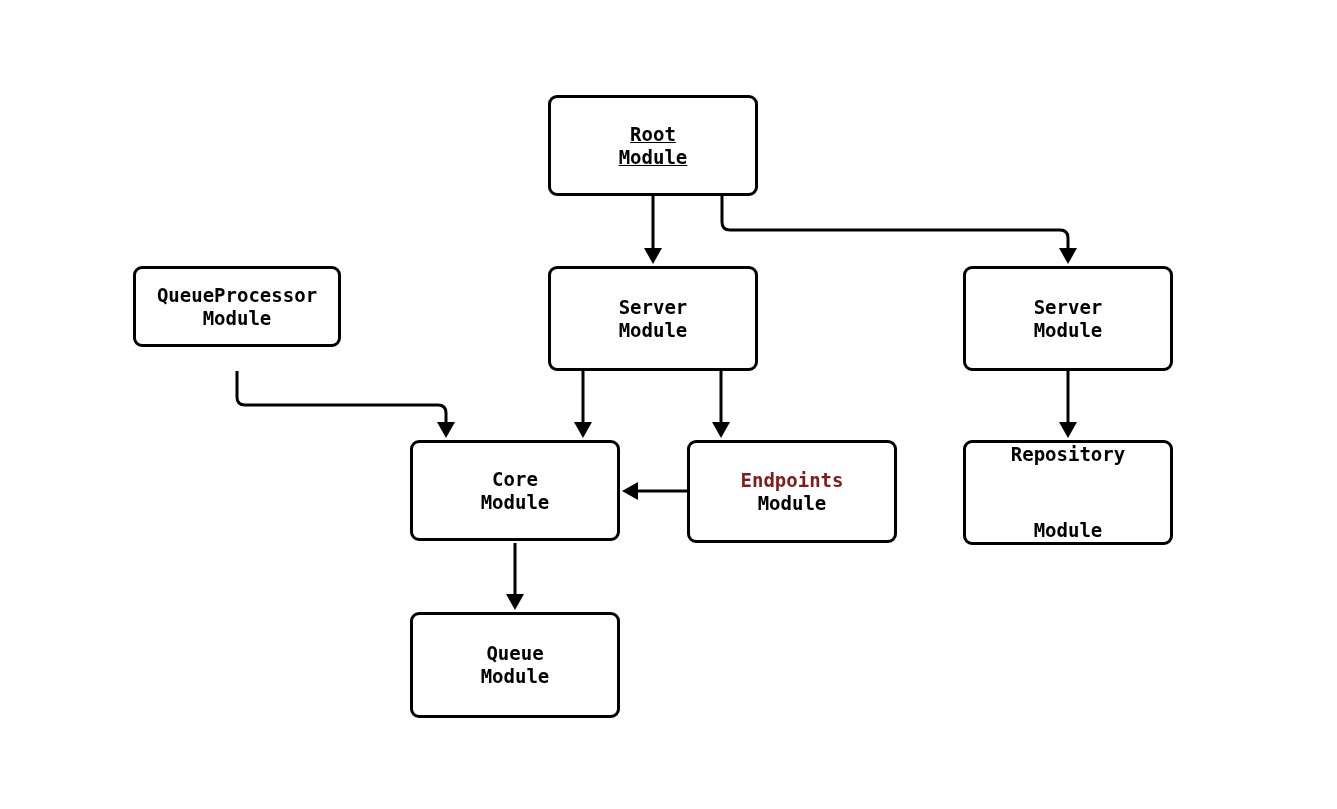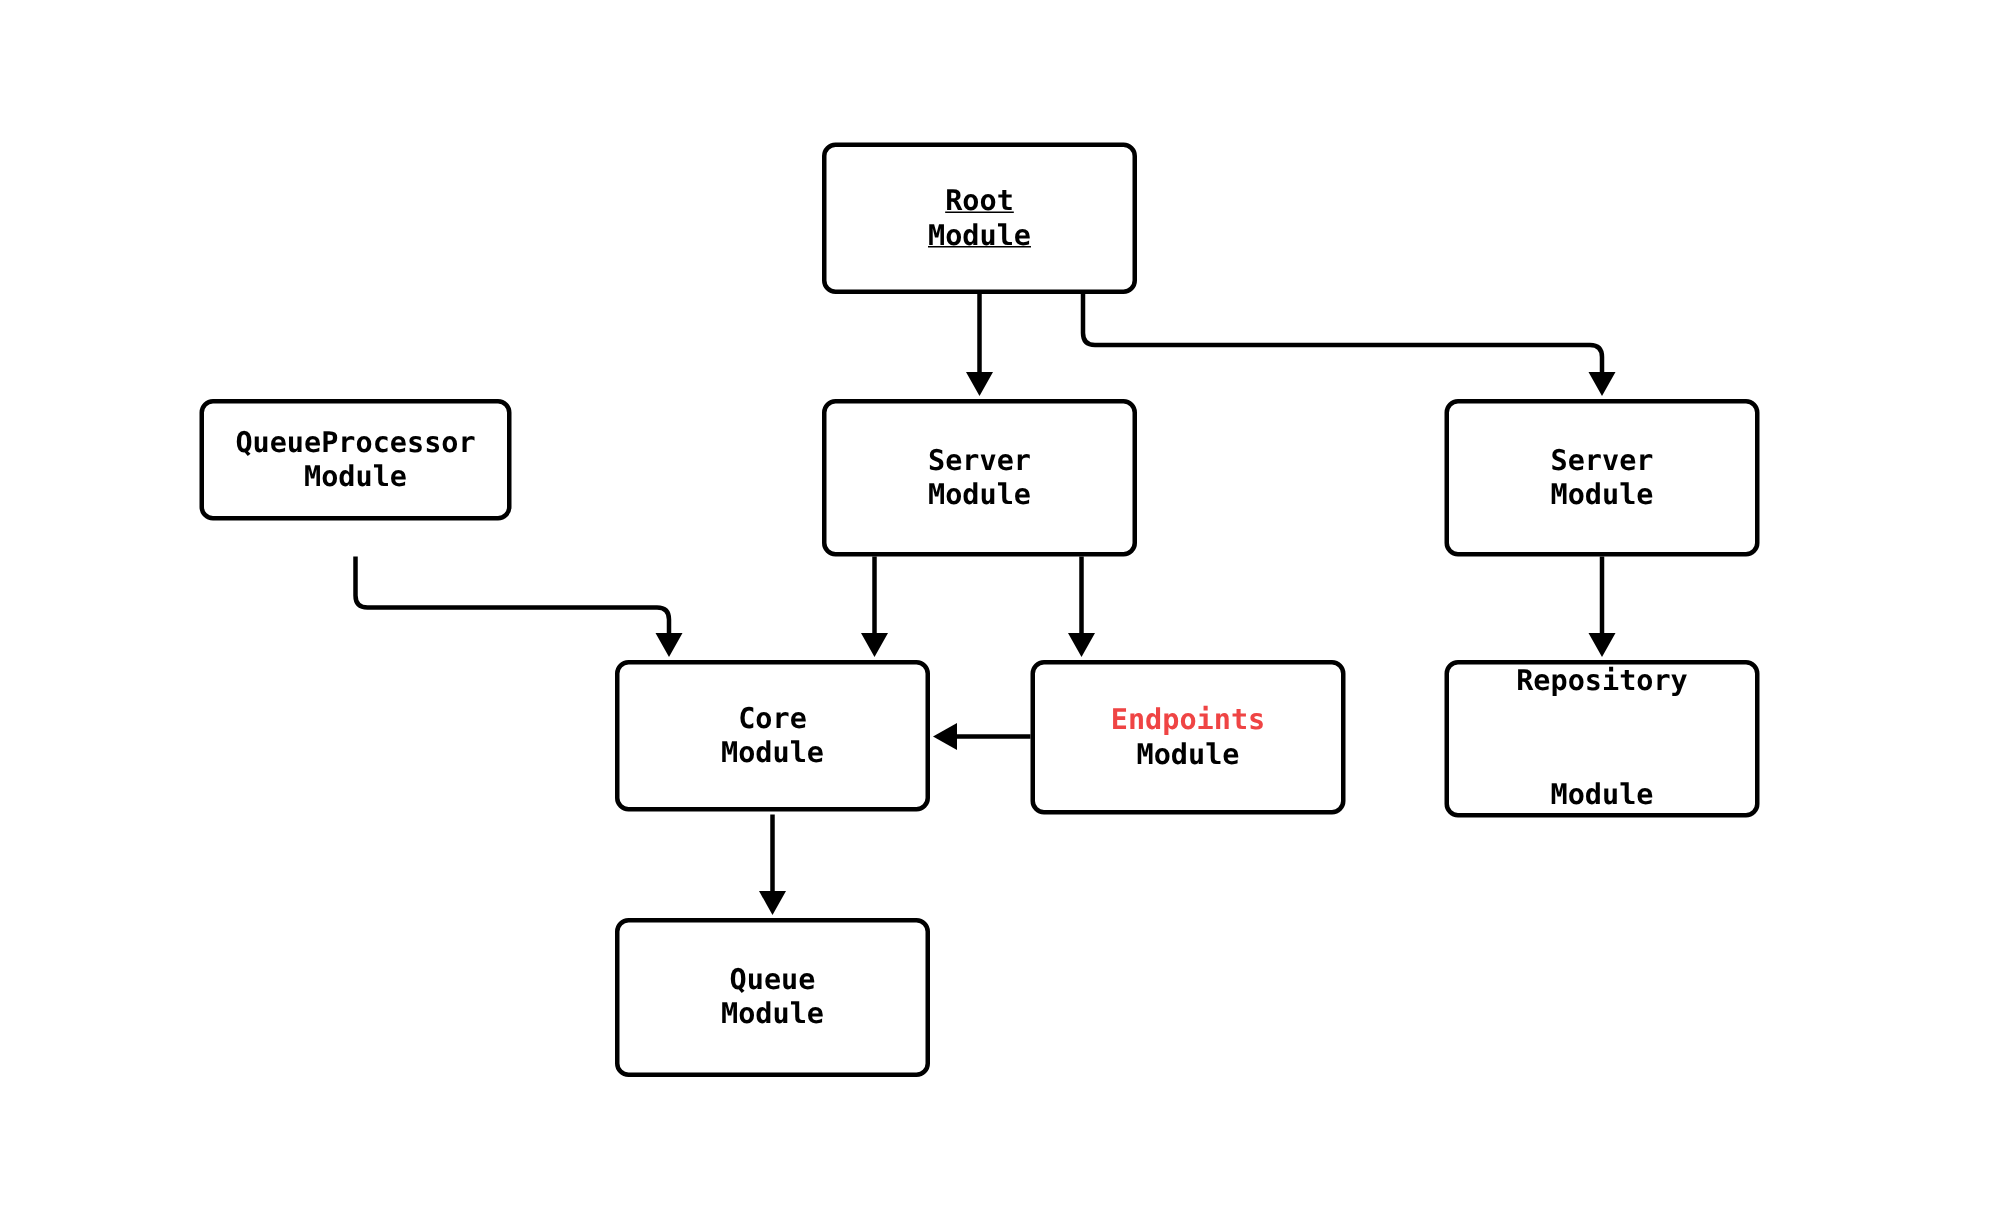--- a/index.html
+++ b/index.html
@@ -102,21 +102,21 @@
       </div>
       <div class="node" style="left: 963px; top: 266px; width: 210px; height: 105px; border-color: rgb(0, 0, 0); background: rgb(255, 255, 255);">
         <div class="node-label" style="color: rgb(0, 0, 0);">Server</div>
         <div class="node-label" style="color: rgb(0, 0, 0);">Module</div>
       </div>
       <div class="node" style="left: 410px; top: 440px; width: 210px; height: 101px; border-color: rgb(0, 0, 0); background: rgb(255, 255, 255);">
         <div class="node-label" style="color: rgb(0, 0, 0);">Core</div>
         <div class="node-label" style="color: rgb(0, 0, 0);">Module</div>
       </div>
       <div class="node" style="left: 687px; top: 440px; width: 210px; height: 103px; border-color: rgb(0, 0, 0); background: rgb(255, 255, 255);">
-        <div class="node-label" style="color: #ef4444;">Endpoints</div>
+        <div class="node-label" style="color: #7f1d1d;">Endpoints</div>
         <div class="node-label" style="color: rgb(0, 0, 0);">Module</div>
       </div>
       <div class="node" style="left: 963px; top: 440px; width: 210px; height: 105px; border-color: rgb(0, 0, 0); background: rgb(255, 255, 255); justify-content: space-between;">
         <div class="node-label" style="color: rgb(0, 0, 0);">Repository</div>
         <div class="node-label" style="color: rgb(0, 0, 0);">Module</div>
       </div>
       <div class="node" style="left: 410px; top: 612px; width: 210px; height: 106px; border-color: rgb(0, 0, 0); background: rgb(255, 255, 255); align-items: center;">
         <div class="node-label" style="color: rgb(0, 0, 0);">Queue</div>
         <div class="node-label" style="color: rgb(0, 0, 0);">Module</div>
       </div>

